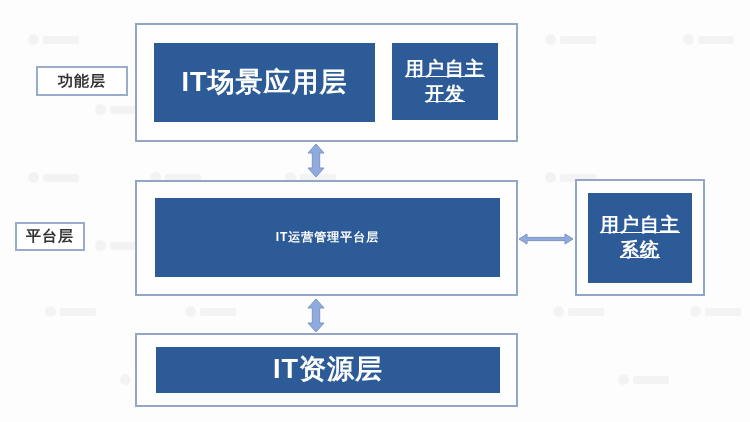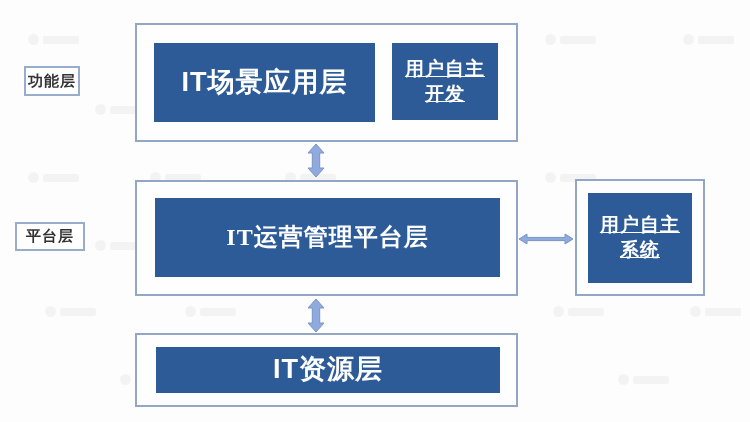--- a/index.html
+++ b/index.html
@@ -46,21 +46,21 @@
     border:2px solid var(--label-border,#9aaccb);
     box-sizing:border-box;
     display:flex;align-items:center;justify-content:center;
     font-weight:bold;font-size:15px;color:var(--label-text,#333);
     letter-spacing:1px;z-index:2;
   }
 
   .arrow{position:absolute;z-index:1;}
 
   .fs21{font-size:27px;}
-  .fs20{font-size:24px;font-family:Liberation Serif, serif;}
+  .fs20{font-size:12px;}
   .fs19{font-size:19px;text-decoration:underline;}
 </style>
 </head>
 <body>
 
 <div class="canvas">
 
   <div class="watermark" style="left:28px;top:34px">
       <span class="wm-logo"></span>
       <span class="wm-text"></span>
@@ -123,21 +123,21 @@
     </div>
   <div class="watermark" style="left:120px;top:374px">
       <span class="wm-logo"></span>
       <span class="wm-text"></span>
     </div>
   <div class="watermark" style="left:618px;top:374px">
       <span class="wm-logo"></span>
       <span class="wm-text"></span>
     </div>
 
-  <div class="layer-label" style="left:24px;top:66px;width:56px;height:30px">功能层</div>
+  <div class="layer-label" style="left:36px;top:66px;width:92px;height:30px">功能层</div>
   <div class="layer-label" style="left:15px;top:222px;width:70px;height:29px">平台层</div>
 
   <div class="container" style="left:135px;top:23px;width:383px;height:119px"></div>
   <div class="node fs21" style="left:154px;top:43px;width:221px;height:79px">IT场景应用层</div>
   <div class="node fs19" style="left:392px;top:43px;width:106px;height:77px">用户自主
 开发</div>
 
   <div class="container" style="left:135px;top:180px;width:383px;height:116px"></div>
   <div class="node fs20" style="left:155px;top:198px;width:345px;height:79px">IT运营管理平台层</div>
 

